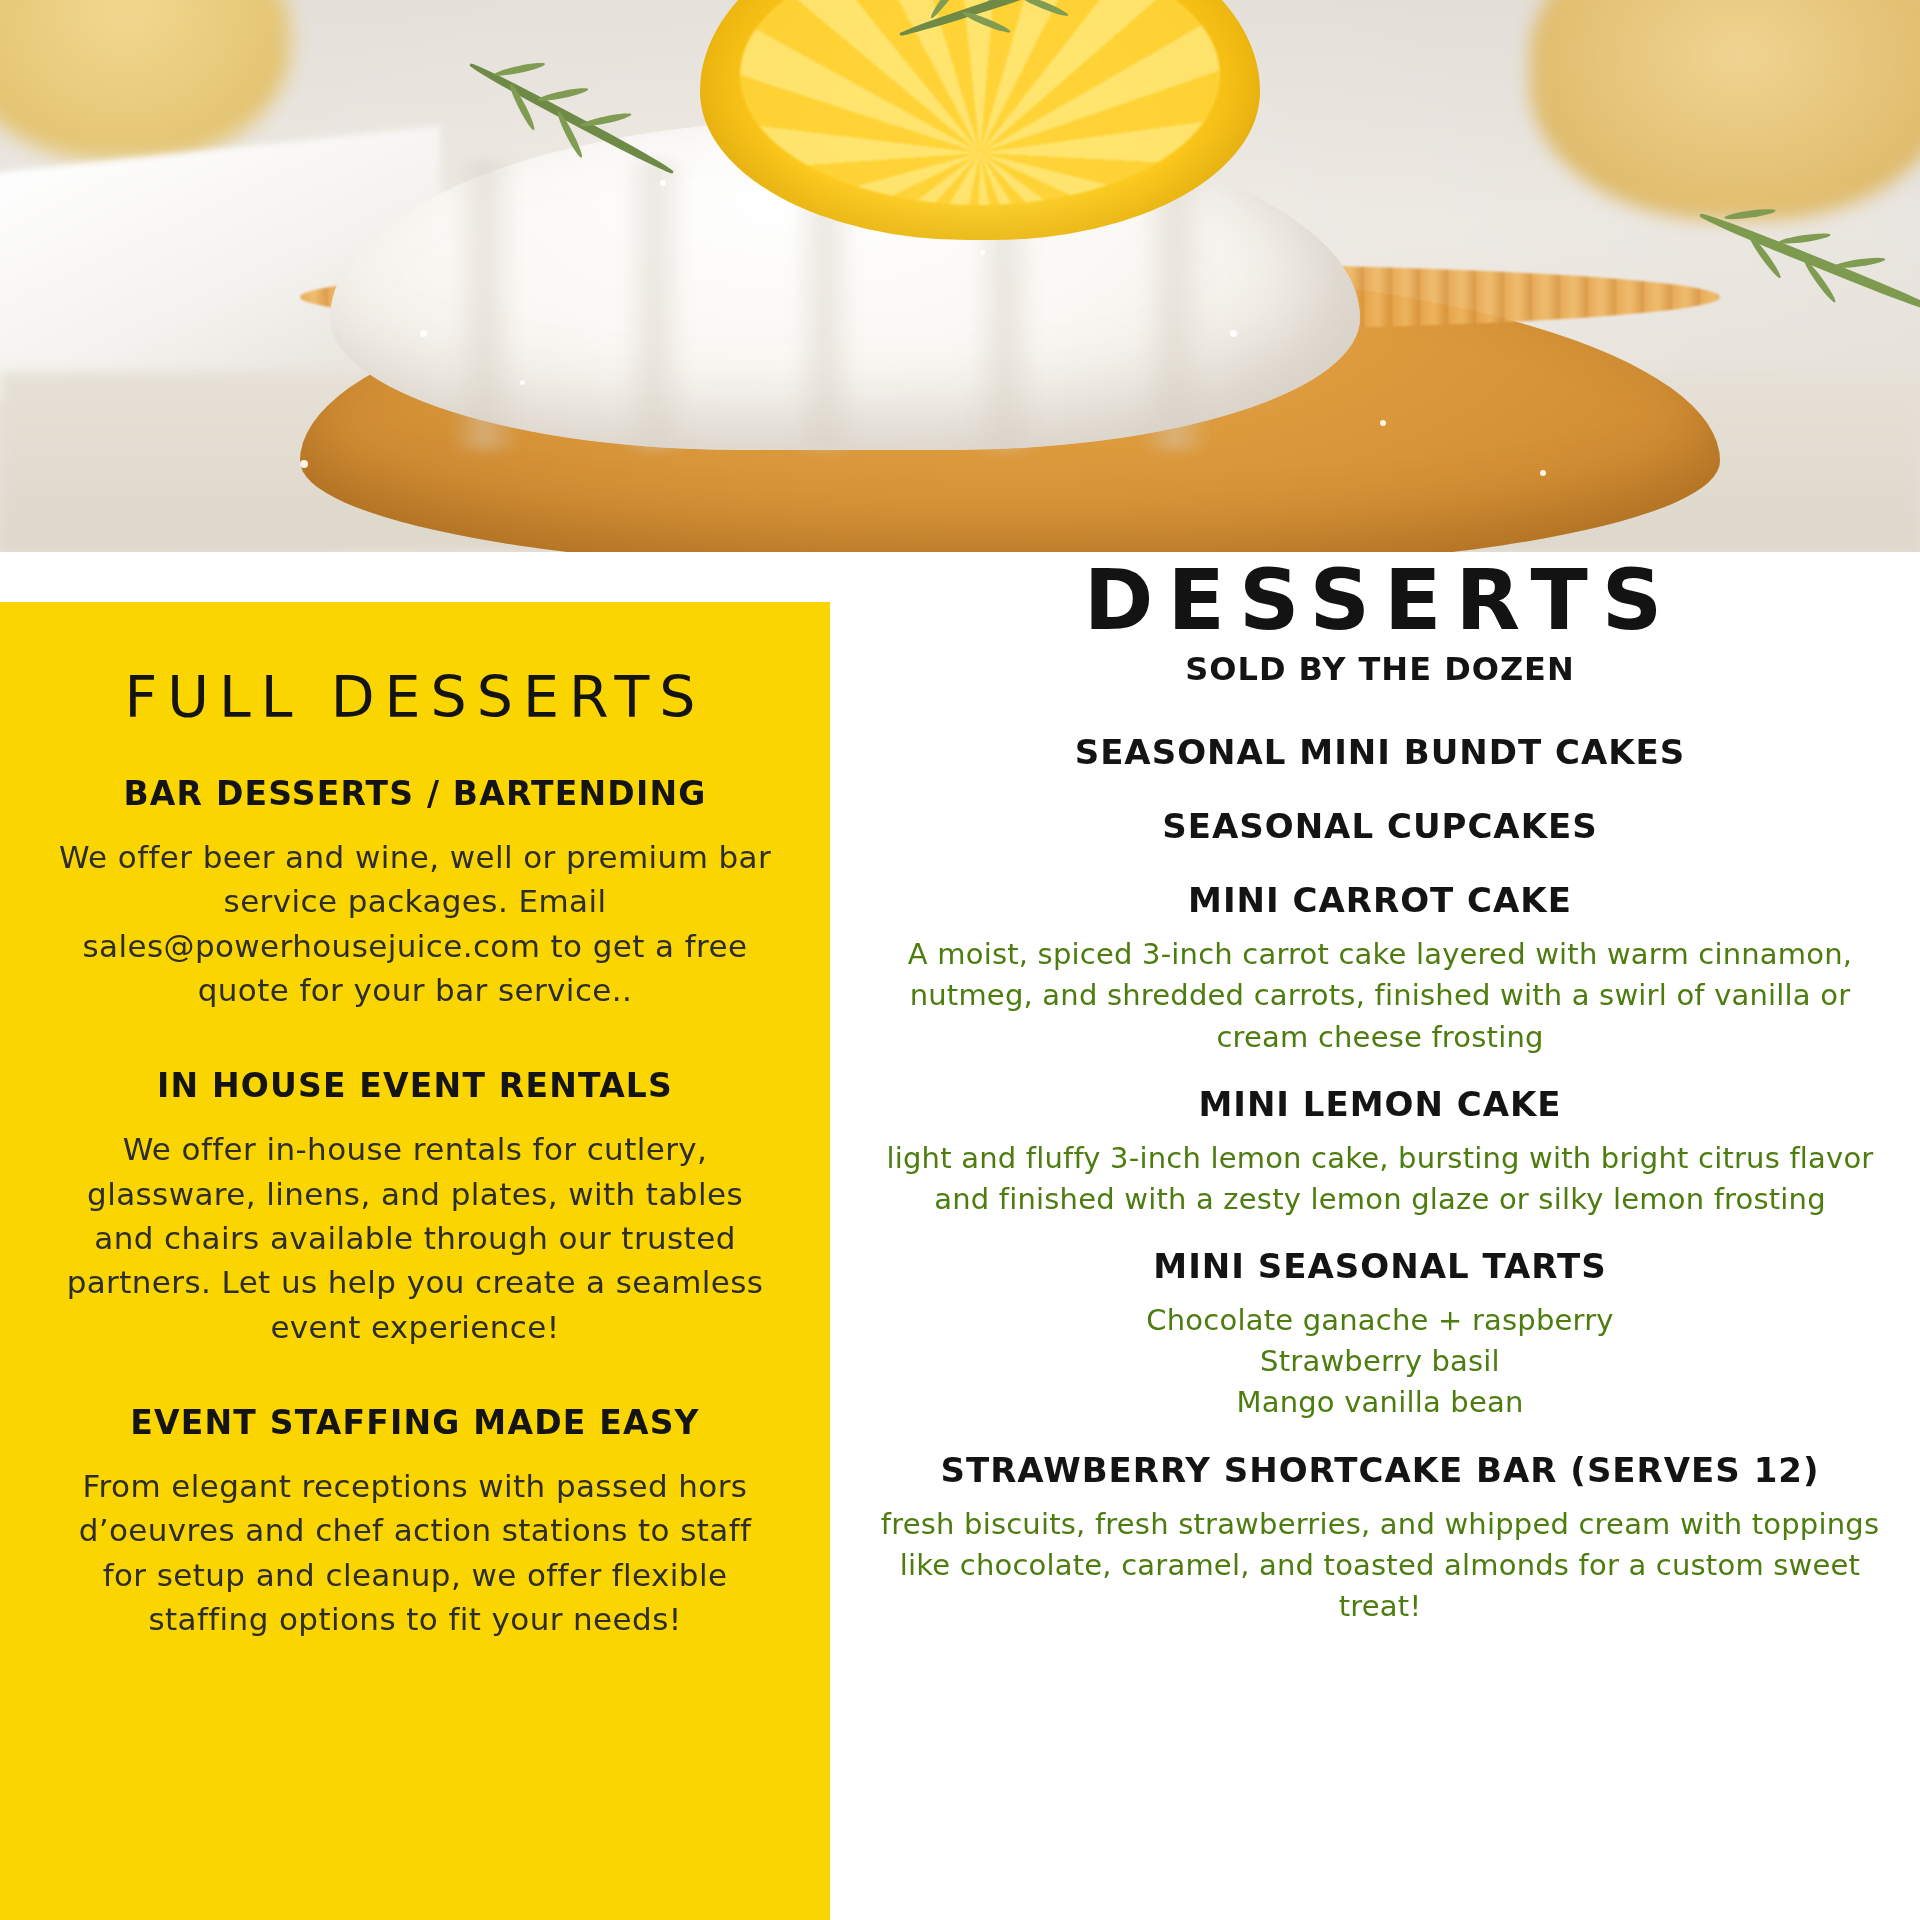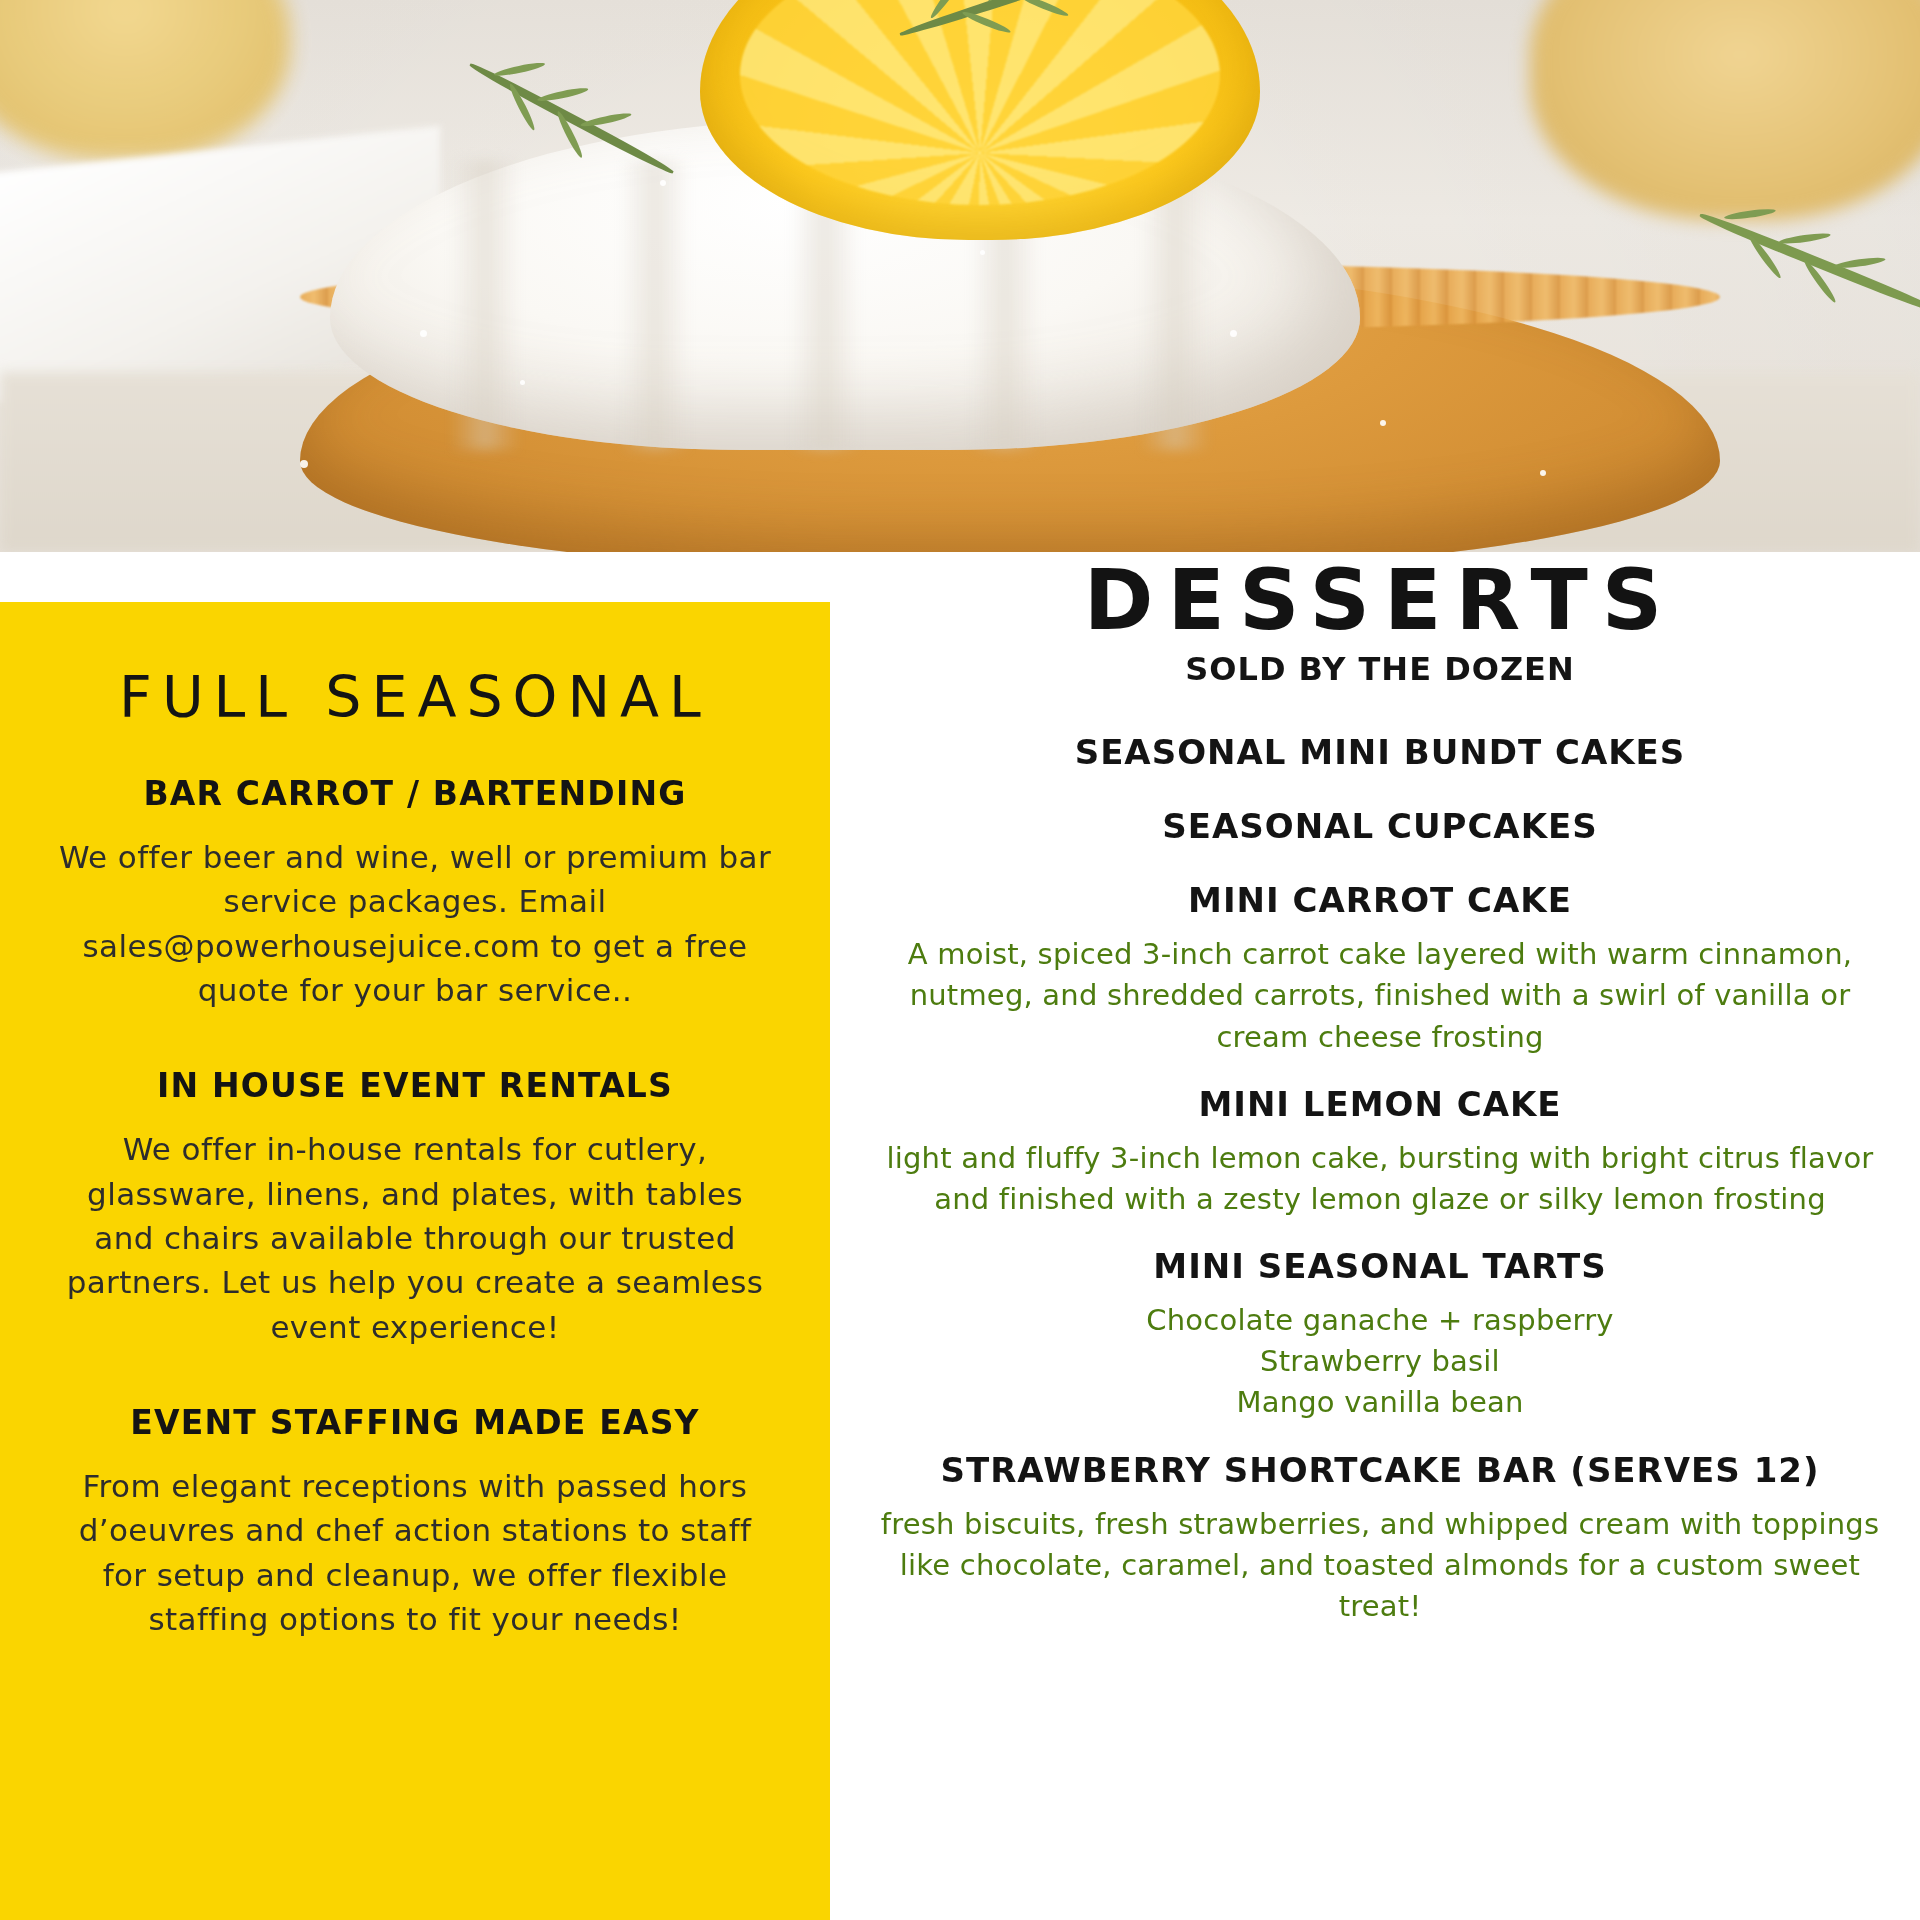--- a/index.html
+++ b/index.html
@@ -294,24 +294,24 @@
   <div class="sugar" style="left:980px; top:250px; width:5px;  height:5px;"></div>
   <div class="sugar" style="left:1230px;top:330px; width:7px;  height:7px;"></div>
   <div class="sugar" style="left:1380px;top:420px; width:6px;  height:6px;"></div>
   <div class="sugar" style="left:300px; top:460px; width:8px;  height:8px;"></div>
   <div class="sugar" style="left:1540px;top:470px; width:6px;  height:6px;"></div>
 </div>
 
 <div class="content">
 
   <section class="yellow-panel">
-    <h1 class="panel-title">FULL SEASONAL</h1>
+    <h1 class="panel-title">FULL DESSERTS</h1>
 
     <div class="y-block">
-      <h2 class="y-heading">BAR CARROT / BARTENDING</h2>
+      <h2 class="y-heading">BAR DESSERTS / BARTENDING</h2>
       <p class="y-body">We offer beer and wine, well or premium bar service packages. Email sales@powerhousejuice.com to get a free quote for your bar service..</p>
     </div>
 
     <div class="y-block">
       <h2 class="y-heading">IN HOUSE EVENT RENTALS</h2>
       <p class="y-body">We offer in-house rentals for cutlery, glassware, linens, and plates, with tables and chairs available through our trusted partners. Let us help you create a seamless event experience!</p>
     </div>
 
     <div class="y-block">
       <h2 class="y-heading">EVENT STAFFING MADE EASY</h2>

